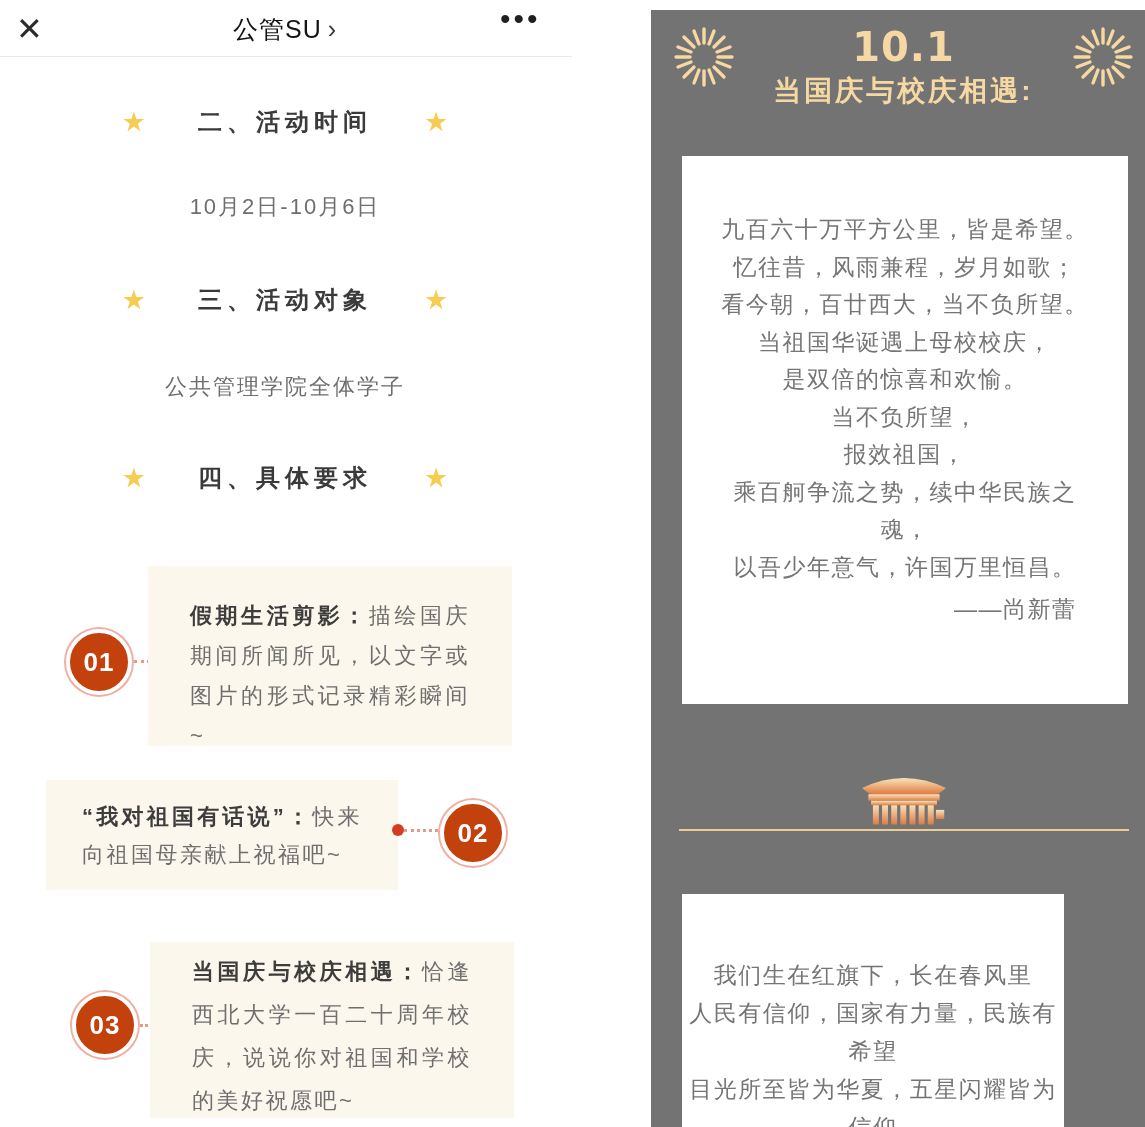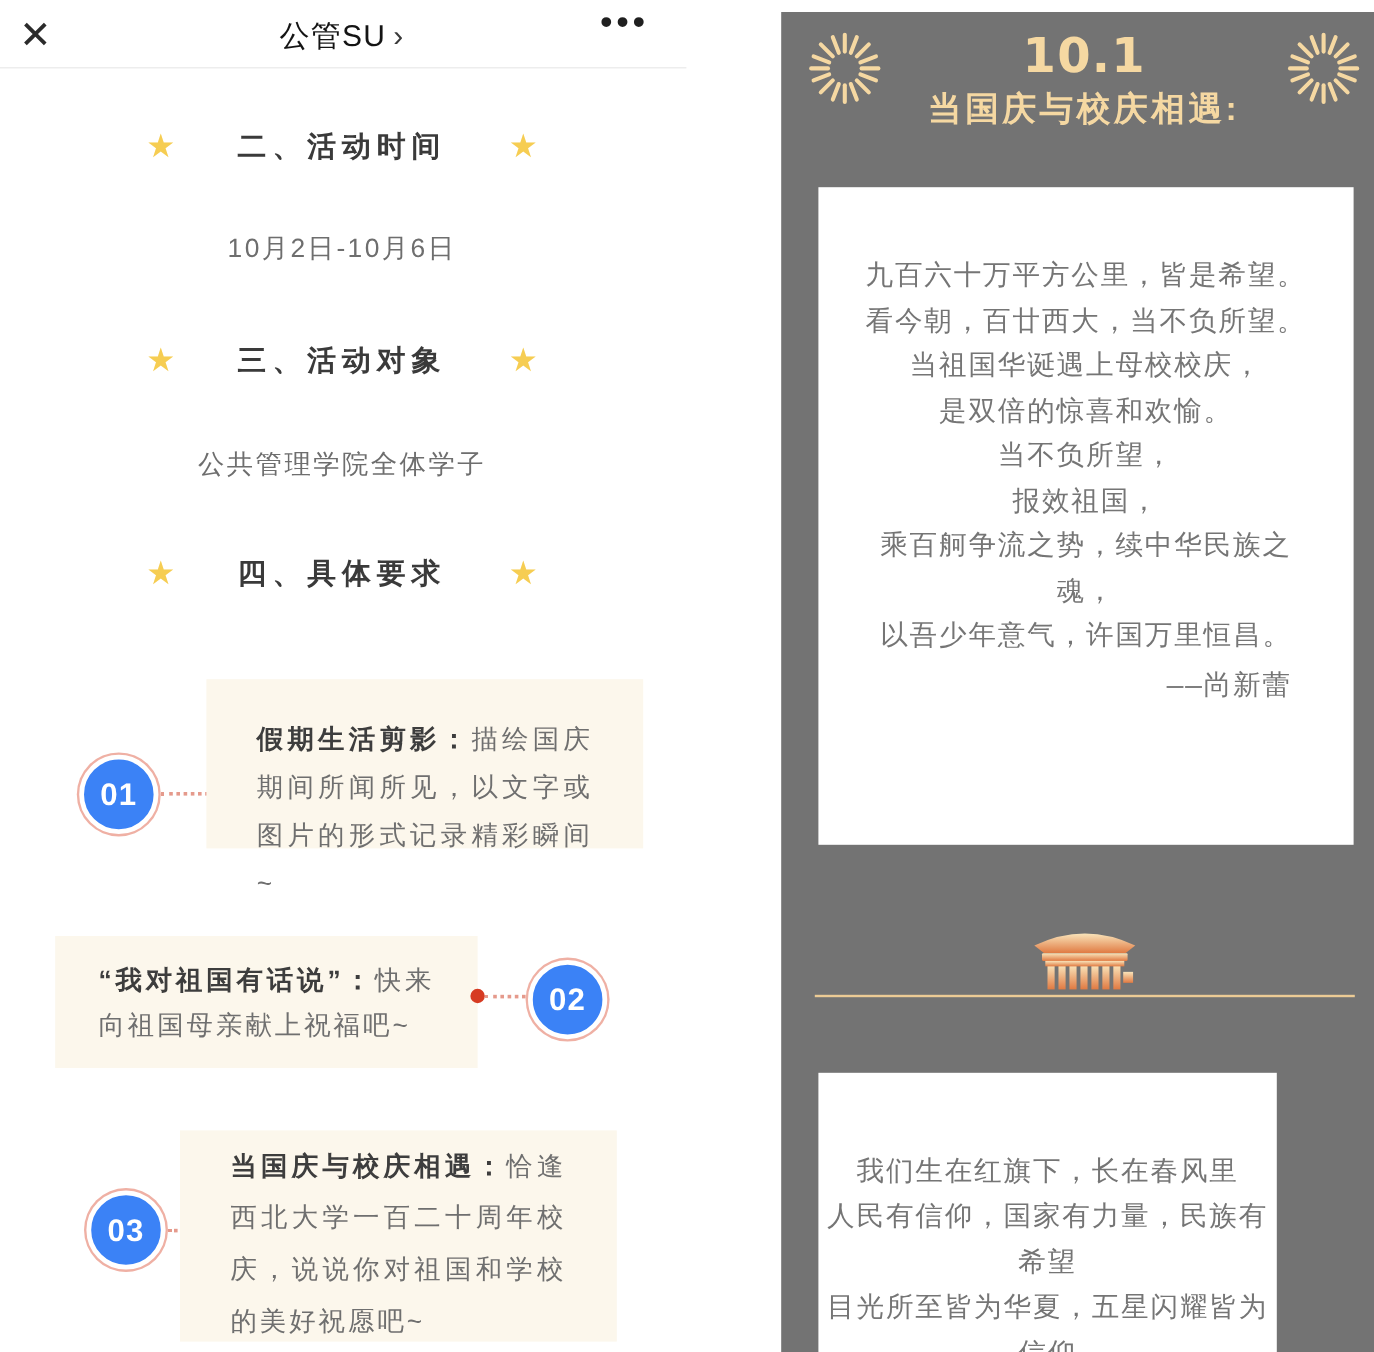--- a/index.html
+++ b/index.html
@@ -13,44 +13,44 @@
   .hdr-title .chev{color:#3a3a3a;font-weight:400;margin-left:6px;}
   .hdr-more{left:500px;top:2px;font-size:30px;letter-spacing:3px;color:#1f1f1f;cursor:pointer;}
   .hdr-line{left:0;top:56px;width:572px;height:1px;background:#e9e9e9;}
 
   
   .sec{left:0;width:570px;height:36px;display:flex;justify-content:center;align-items:center;gap:52px;}
   .sec .star{color:#f6cd52;font-size:27px;line-height:1;}
   .sec .t{font-size:24px;font-weight:700;color:#3a3a3a;letter-spacing:5px;}
   .val{left:0;width:570px;text-align:center;font-size:22px;color:#6e6e6e;letter-spacing:2px;}
 
-  .badge{width:58px;height:58px;border-radius:50%;background:#3b82f6;border:4px solid #ffffff;
+  .badge{width:58px;height:58px;border-radius:50%;background:#c2410c;border:4px solid #ffffff;
          box-shadow:0 0 0 2px #efb0a4;color:#fff;font-weight:700;font-size:26px;
          display:flex;align-items:center;justify-content:center;letter-spacing:1px;}
   .conn{height:0;border-top:3px dotted #e59a8c;}
   .enddot{width:12px;height:12px;border-radius:50%;background:#d63b22;}
 
   .card{background:#fcf7ec;color:#6f6f6f;font-size:22px;line-height:40px;letter-spacing:2.5px;
         text-align:justify;box-sizing:border-box;}
   .card b{color:#3d3d3d;font-weight:700;}
-  .c1{left:148px;top:566px;width:364px;height:141px;padding:30px 42px 0;margin-left:24px;}
+  .c1{left:148px;top:566px;width:364px;height:180px;padding:30px 42px 0;}
   .c2{left:46px;top:780px;width:352px;height:110px;padding:18px 36px 0;line-height:38px;}
   .c3{left:150px;top:942px;width:364px;height:176px;padding:8px 42px 0;line-height:43px;}
 
   
   .poster{left:651px;top:10px;width:505px;height:1117px;background:#737373;cursor:pointer;}
   .poster .logo{left:0;top:14px;width:505px;text-align:center;font-size:40px;font-weight:800;
                 color:#f5d8a2;letter-spacing:1px;font-family:"DejaVu Sans",sans-serif;}
   .poster .ptitle{left:0;top:62px;width:505px;text-align:center;font-size:28px;font-weight:700;
                   color:#f5d8a2;letter-spacing:3px;}
   .wcard{background:#ffffff;}
   .poemcard{left:31px;top:146px;width:446px;height:548px;}
   .poem{margin:55px auto 0;width:375px;text-align:center;font-size:23px;line-height:37.5px;
         color:#757575;letter-spacing:1.5px;}
-  .poem .author{text-align:right;padding-right:16px;margin-top:5px;font-family:Liberation Mono, monospace;}
+  .poem .author{text-align:right;padding-right:16px;margin-top:5px;}
   .goldline{left:28px;top:819px;width:450px;height:2px;background:#eccb95;}
   .gate{left:189px;top:756px;width:128px;height:64px;}
   .bottomcard{left:31px;top:884px;width:382px;height:233px;}
   .bottomtext{margin:62px auto 0;width:375px;text-align:center;font-size:23px;line-height:38px;
               color:#757575;letter-spacing:1.5px;}
   .fw{width:64px;height:64px;}
 </style>
 </head>
 <body>
 
@@ -147,20 +147,21 @@
           <line x1="37" y1="19" x2="42" y2="6"></line>
       </g>
     </svg>
 
     <div class="abs logo">10.1</div>
     <div class="abs ptitle">当国庆与校庆相遇:</div>
 
     <div class="abs wcard poemcard">
       <div class="poem">
         <div>九百六十万平方公里，皆是希望。</div>
+        <div>忆往昔，风雨兼程，岁月如歌；</div>
         <div>看今朝，百廿西大，当不负所望。</div>
         <div>当祖国华诞遇上母校校庆，</div>
         <div>是双倍的惊喜和欢愉。</div>
         <div>当不负所望，</div>
         <div>报效祖国，</div>
         <div>乘百舸争流之势，续中华民族之魂，</div>
         <div>以吾少年意气，许国万里恒昌。</div>
         <div class="author">——尚新蕾</div>
       </div>
     </div>

